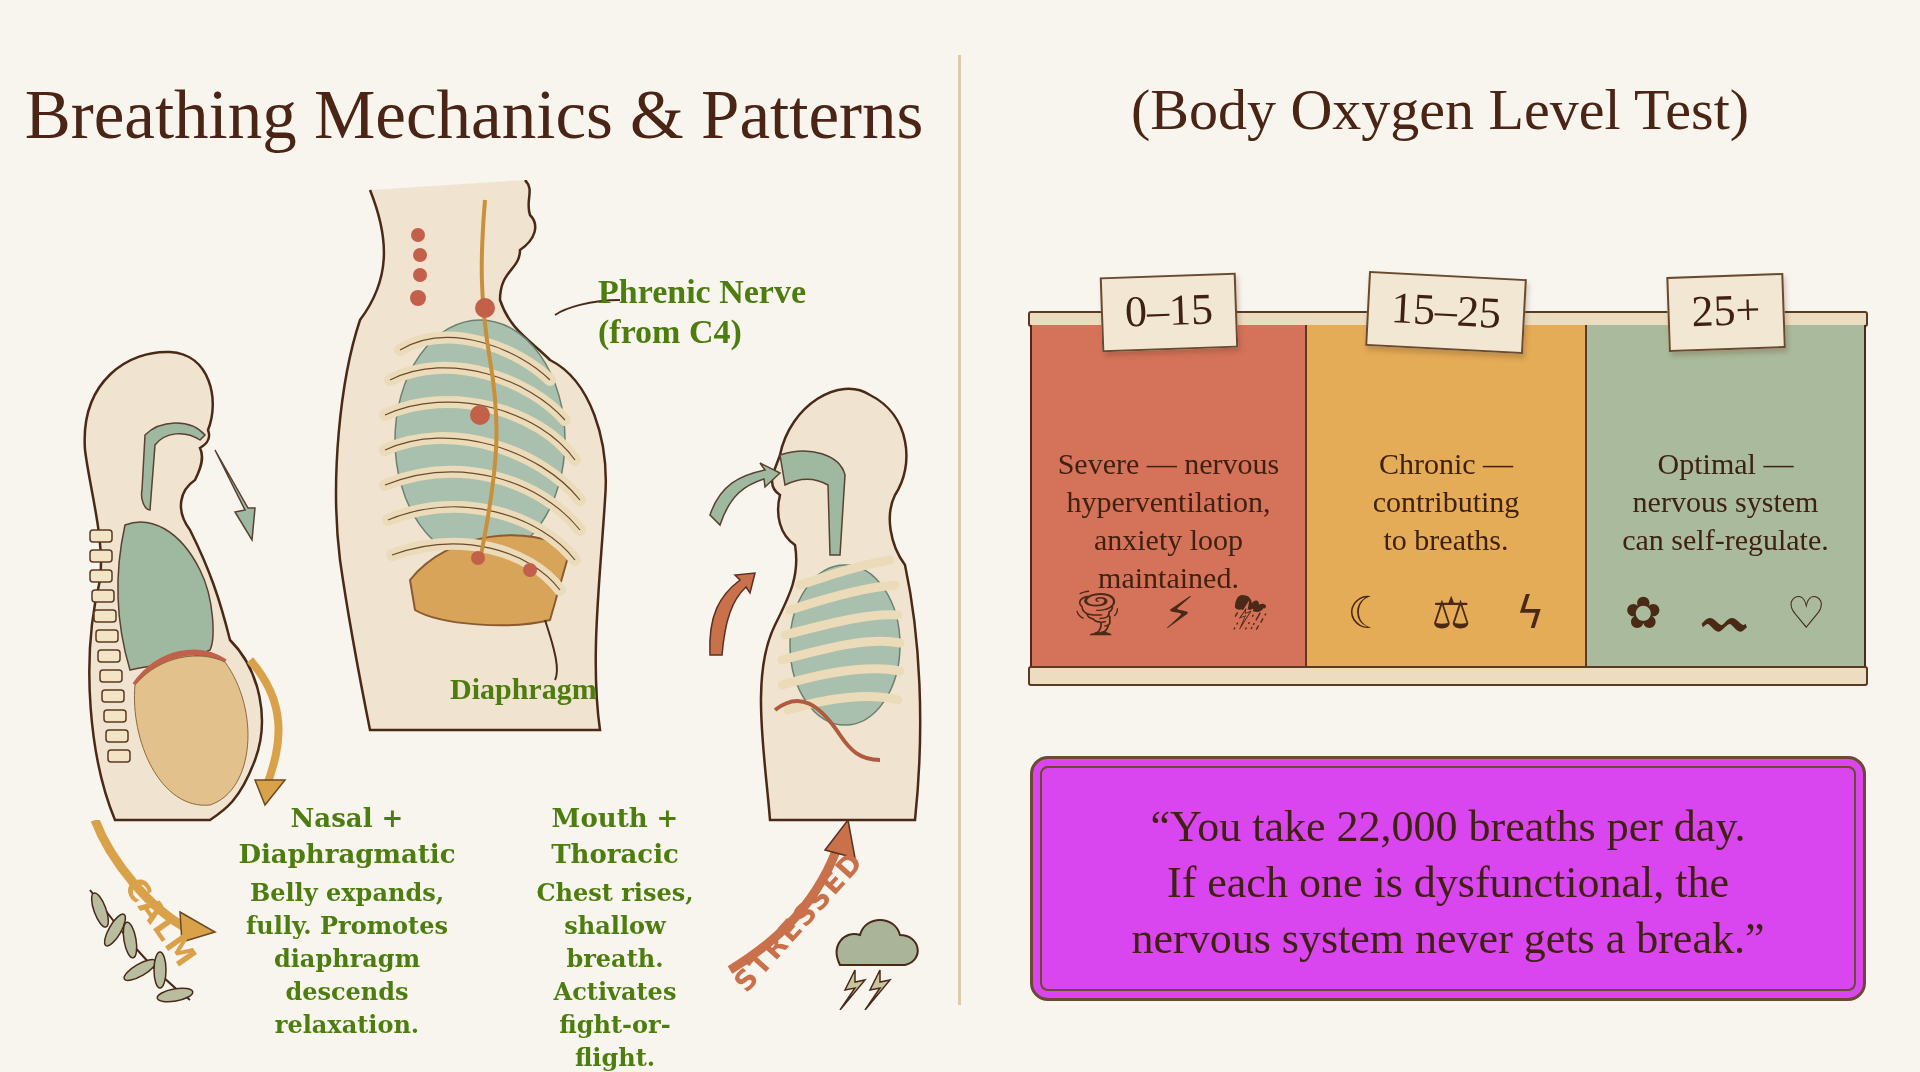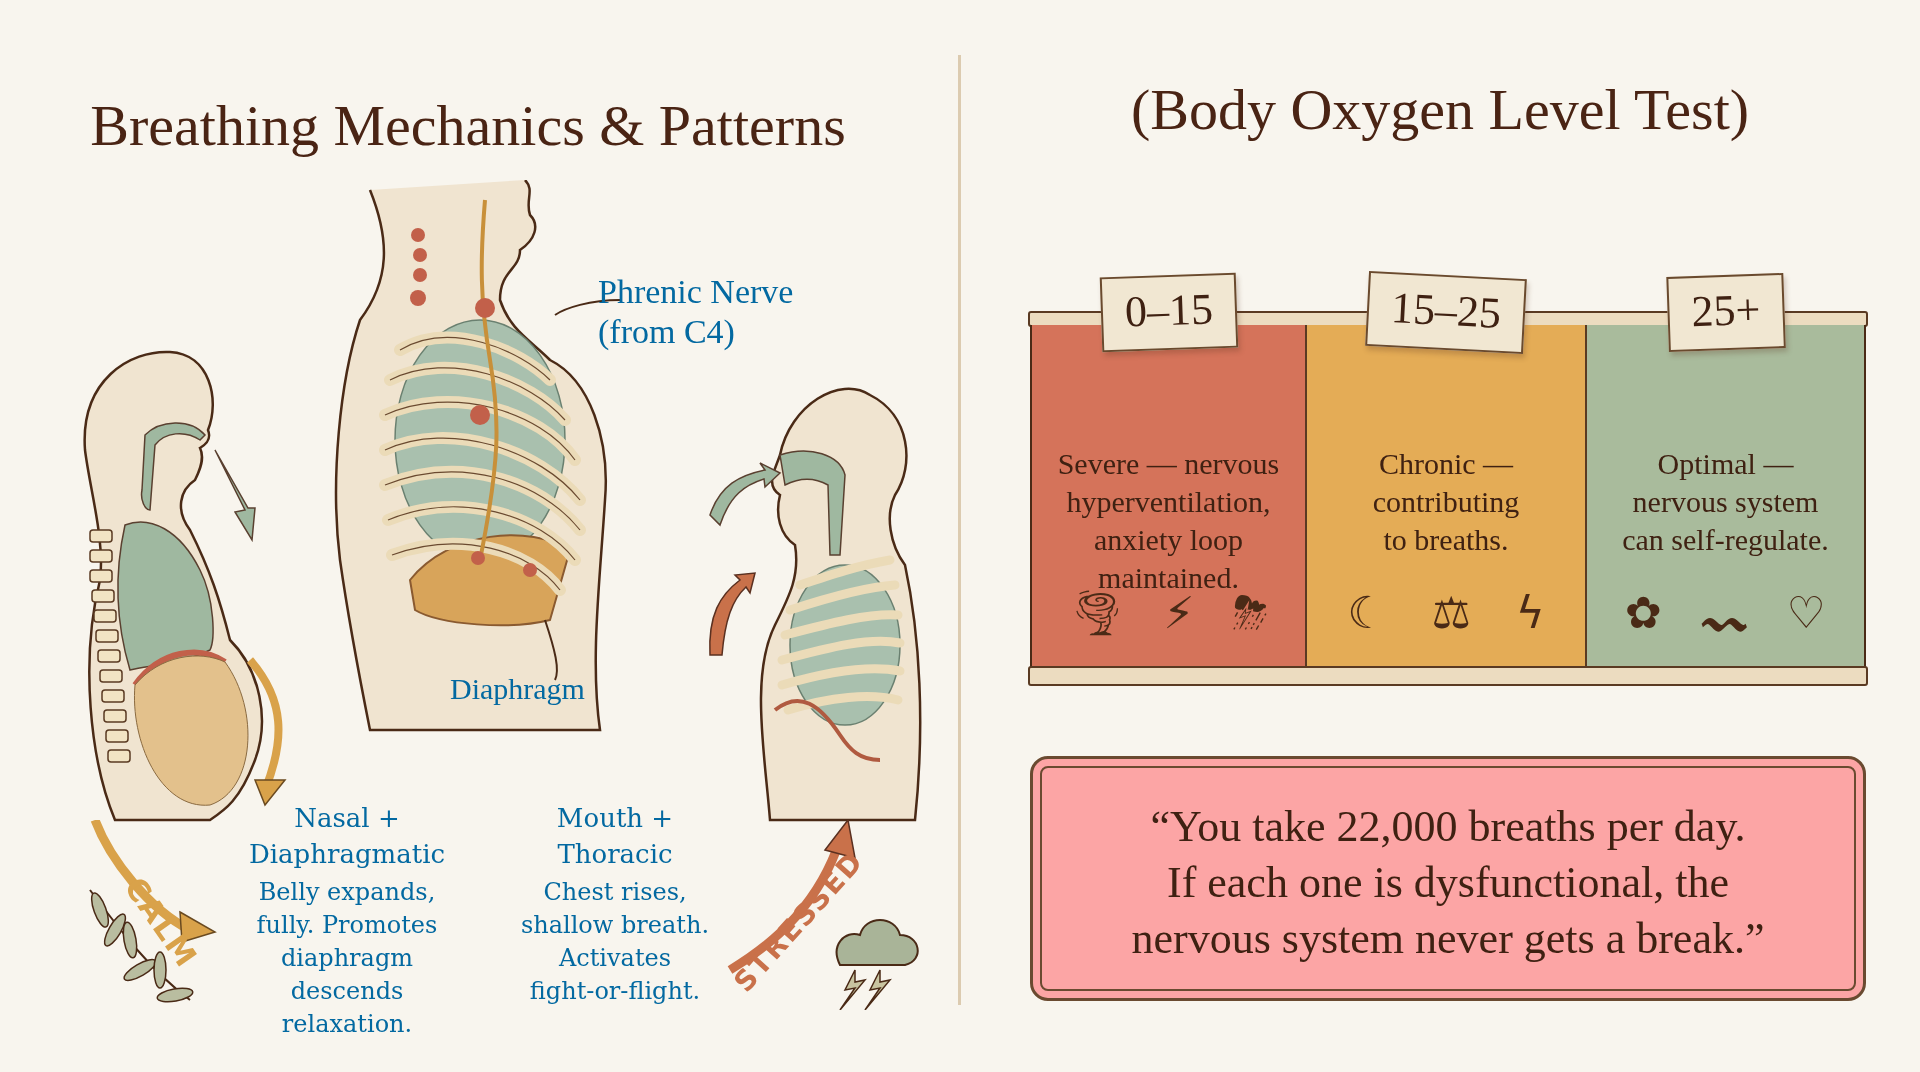--- a/index.html
+++ b/index.html
@@ -11,25 +11,25 @@
     position: relative;
   }
   .abs { position: absolute; }
   .title {
     font-family: "Liberation Serif", "DejaVu Serif", serif;
     color: #4a2414;
     font-size: 56px;
     line-height: 1.1;
     text-align: center;
   }
-  #left-title { left: 18px; top: 78px; width: 900px; font-size: 58px; margin-top: 16px; }
+  #left-title { left: 24px; top: 78px; width: 900px; font-size: 69px; }
   #right-title { left: 1000px; top: 78px; width: 880px; font-size: 58px; }
   #divider { left: 958px; top: 55px; width: 3px; height: 950px; background: #dccbb0; }
 
-  .label { font-family: "Liberation Serif", serif; color: #0369a1; text-align: center; }
+  .label { font-family: "Liberation Serif", serif; color: #4d7c0f; text-align: center; font-weight: bold; }
   .phrenic { left: 598px; top: 272px; font-size: 34px; line-height: 40px; text-align: left; }
   .diaphragm-lbl { left: 450px; top: 672px; font-size: 30px; }
 
   .pattern-head { font-size: 26px; line-height: 36px; font-family: "DejaVu Serif", serif; }
   .pattern-body { font-size: 24px; line-height: 33px; font-family: "DejaVu Serif", serif; margin-top: 4px; }
   #nasal-block { left: 222px; top: 800px; width: 250px; }
   #mouth-block { left: 520px; top: 800px; width: 190px; text-align: center; }
 
   .calm-word { left: 110px; top: 905px; font-family: "DejaVu Sans", sans-serif; font-weight: bold; font-size: 30px; color: #d9a24a; transform: rotate(55deg); letter-spacing: 2px; }
   .stressed-word { left: 710px; top: 905px; font-family: "DejaVu Sans", sans-serif; font-weight: bold; font-size: 28px; color: #c9714a; transform: rotate(-48deg); letter-spacing: 2px; }
@@ -61,21 +61,21 @@
     position: absolute; top: 120px; left: 0; width: 100%;
     text-align: center; font-family: "Liberation Serif", serif;
     font-size: 30px; line-height: 38px; color: #3f2112; padding: 0 10px;
   }
   .icons { position: absolute; top: 262px; left: 0; width: 100%; display: flex; justify-content: space-around; padding: 0 18px; }
   .icons span { font-size: 44px; color: #4a2a16; font-family: "DejaVu Sans", sans-serif; }
 
   
   #quote-box {
     left: 1030px; top: 756px; width: 836px; height: 245px;
-    background: #fca5a5;
+    background: #d946ef;
     border: 3px solid #6a4a30;
     border-radius: 18px;
     outline: 2px solid #6a4a30;
     outline-offset: -12px;
   }
   #quote-text {
     position: absolute; left: 0; top: 40px; width: 100%;
     text-align: center; font-family: "Liberation Serif", serif;
     font-size: 44px; line-height: 56px; color: #3f2112;
   }

